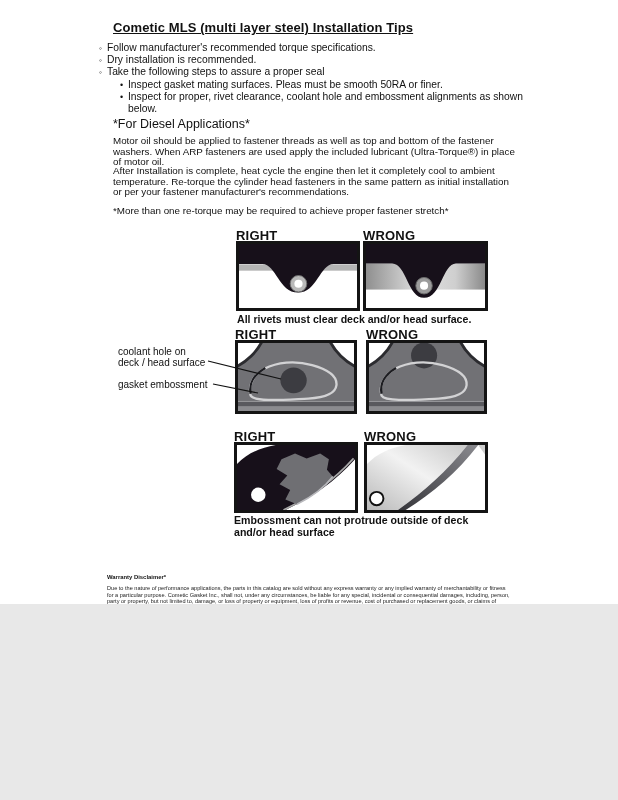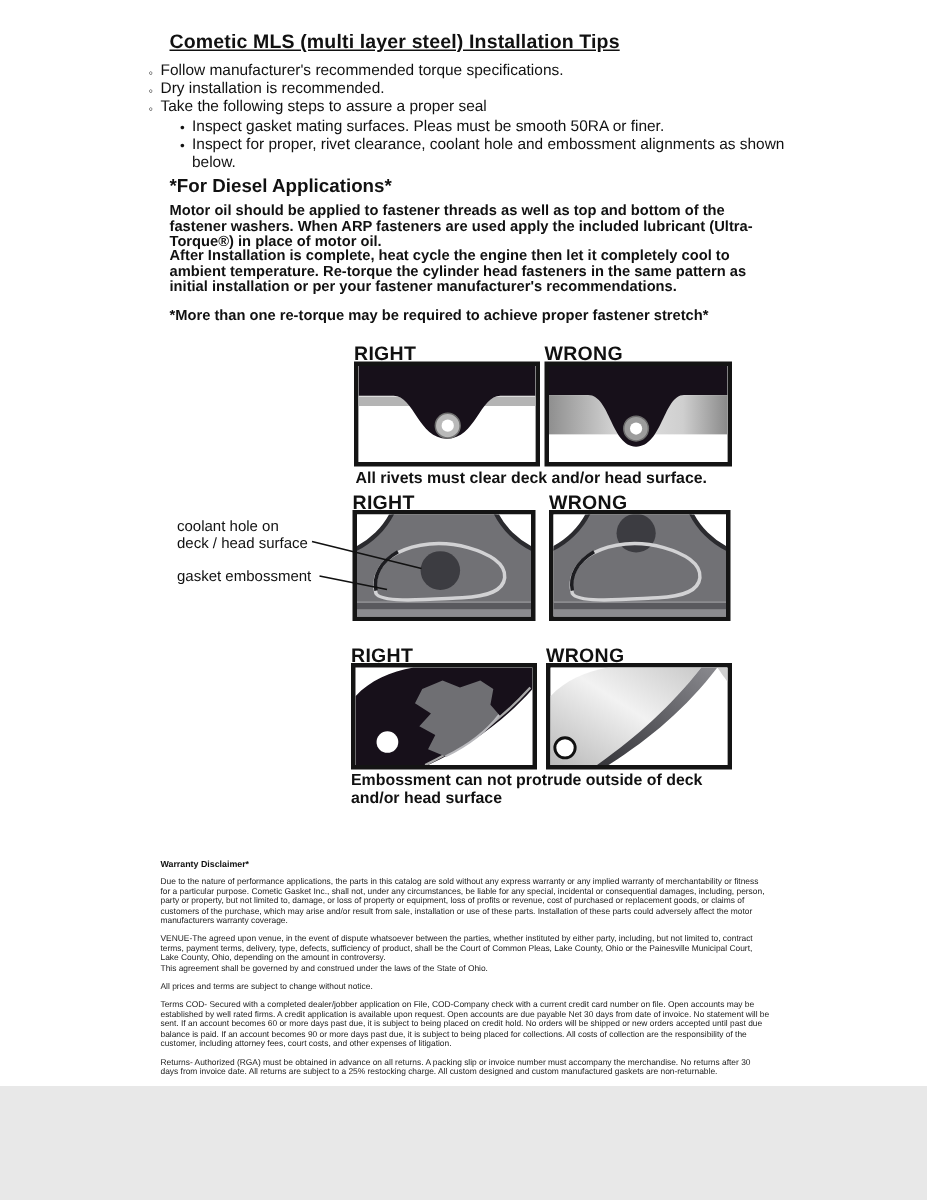--- a/index.html
+++ b/index.html
@@ -1,32 +1,32 @@
 <!DOCTYPE html>
 <html><head>
 <meta charset="utf-8">
 <style>
   html,body{margin:0;padding:0;background:#e8e8e8;}
   .page{
-    position:relative;width:618px;height:724px;background:#ffffff;
+    position:relative;width:618px;height:604px;background:#ffffff;
     font-family:"Liberation Sans", sans-serif;color:#111;overflow:hidden;
     margin:0 auto;
   }
   .abs{position:absolute;}
   .title{
     left:113px;top:20px;font-size:13px;font-weight:bold;
     text-decoration:underline;letter-spacing:.1px;
   }
   .intro{left:99px;top:42px;width:440px;font-size:10.3px;line-height:12.2px;}
   .intro .row{display:flex;}
   .intro .glyph{width:8px;flex:0 0 8px;font-size:8.5px;line-height:12.2px;}
   .intro .sub{margin-left:21px;}
   .intro .sub .glyph{font-size:9px;}
-  .dz-head{left:113px;top:117px;font-size:12.5px;font-weight:bold;}
-  .dz-p{left:113px;width:406px;font-size:9.8px;line-height:10.7px;font-weight:bold;}
+  .dz-head{left:113px;top:117px;font-size:12.5px;font-weight:normal;}
+  .dz-p{left:113px;width:406px;font-size:9.8px;line-height:10.7px;}
   .p1{top:136px;} .p2{top:166px;} .note{top:206px;}
   .figlbl{font-size:13px;font-weight:bold;text-align:left;letter-spacing:.2px;}
   .dbox{box-sizing:border-box;border:3px solid #141414;background:#fff;}
   .dbox svg{display:block;width:100%;height:100%;}
   .cap{font-size:10.6px;font-weight:bold;line-height:11.5px;}
   .sidelab{font-size:10px;line-height:11px;text-align:left;}
   .fineprint{left:107px;top:574px;width:406px;font-size:5.6px;line-height:6.4px;color:#222;}
   .fineprint h4{margin:0 0 5px 0;font-size:5.9px;font-weight:bold;color:#111;}
   .fineprint p{margin:0 0 6px 0;white-space:pre-line;}
   .footer-code{left:388px;top:755px;font-size:14.5px;letter-spacing:.4px;}

